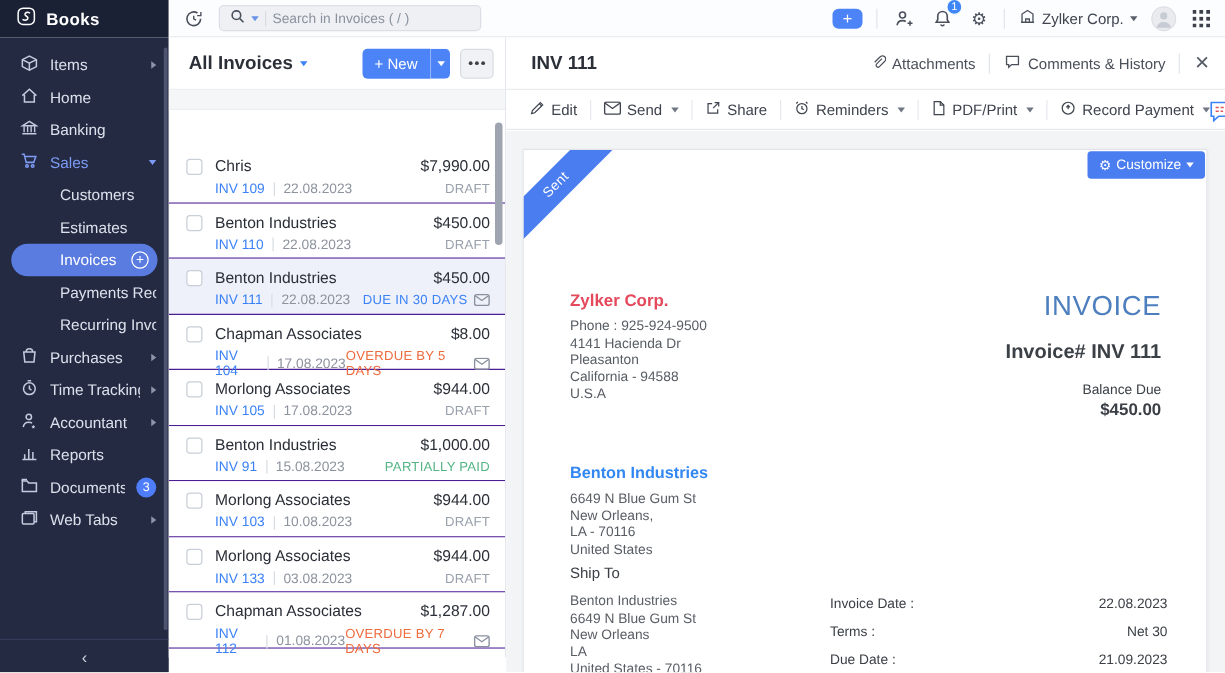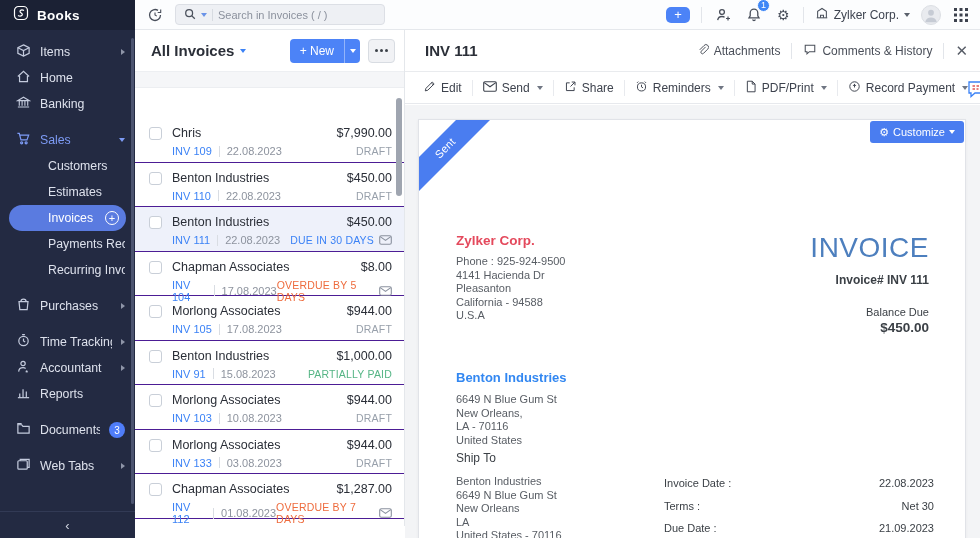--- a/index.html
+++ b/index.html
@@ -26,21 +26,21 @@
   .org .caret-down { color:#5b616c; }
   .avatar { width:20px; height:20px; border-radius:50%; background:#e9ebef; display:flex; align-items:center; justify-content:center; overflow:hidden; cursor:pointer; border:1px solid #dcdfe4; }
   .gear-glyph { font-size:14px; color:#494f5b; }
 
   
   .sidebar { position:absolute; top:30px; left:0; width:135px; bottom:0; background:#232a42; color:#dde1ec; font-size:12.3px; padding-top:9px; }
   .side-item { height:26px; display:flex; align-items:center; gap:9px; padding:0 10px 0 16px; cursor:pointer; }
   .side-item .lbl { flex:1; white-space:nowrap; overflow:hidden; }
   .side-item svg { flex:none; color:#c4cbdd; }
   .sub { padding-left:48px; }
-  .gap { margin-top:10px; }
+  .gap { }
   .arrow-r { width:0; height:0; border-top:3.5px solid transparent; border-bottom:3.5px solid transparent; border-left:4px solid #8e95a8; }
   .sales-item { color:#7d9bf5; }
   .sales-item svg { color:#7d9bf5; }
   .sales-item .caret-down { color:#7d9bf5; }
   .pill { margin:0 9px; border-radius:13px; background:#5a7be0; color:#fff; padding-left:39px; padding-right:7px; }
   .pill-plus { margin-left:auto; width:14px; height:14px; border:1.2px solid #fff; border-radius:50%; color:#fff; font-size:11px; line-height:11px; display:flex; align-items:center; justify-content:center; }
   .doc-badge { margin-left:auto; width:16px; height:16px; border-radius:50%; background:#4f7df9; color:#fff; font-size:10px; display:flex; align-items:center; justify-content:center; }
   .side-scroll { position:absolute; top:8px; right:1px; width:3px; height:466px; background:#4c5470; border-radius:2px; }
   .side-footer { position:absolute; bottom:0; left:0; right:0; height:27px; border-top:1px solid #323a55; display:flex; align-items:center; justify-content:center; color:#cfd4e0; font-size:13px; cursor:pointer; }
 
@@ -89,22 +89,22 @@
 
   .docarea { position:absolute; top:75px; left:0; right:0; bottom:0; background:#f3f4f6; overflow:hidden; }
   .paper { position:absolute; left:13px; top:14px; width:548px; height:620px; background:#fff; border:1px solid #e1e3e8; box-shadow:0 1px 3px rgba(0,0,0,.05); overflow:hidden; }
   .ribbon { position:absolute; top:16px; left:-34px; width:120px; height:24px; background:#4a7df0; transform:rotate(-45deg); color:#fff; font-size:11px; display:flex; align-items:center; justify-content:center; letter-spacing:.3px; }
   .customize { position:absolute; top:1px; right:1px; height:22px; background:#4a7df0; color:#fff; font-size:11px; border:none; border-radius:3px; display:flex; align-items:center; gap:4px; padding:0 9px; cursor:pointer; }
   .customize .caret-down { color:#fff; }
 
   .company { position:absolute; left:37px; top:113px; }
   .company-name { font-size:13.5px; font-weight:700; color:#e4495c; margin-bottom:7px; }
   .addr-line { font-size:11px; color:#585d64; line-height:13.5px; }
-  .invtitle { position:absolute; top:112px; right:36px; font-size:28px; color:#4d7fbe; letter-spacing:.5px; text-align:right; }
-  .invnum { position:absolute; top:153px; right:36px; font-size:12px; font-weight:700; color:#3b4046; }
+  .invtitle { position:absolute; top:112px; right:36px; font-size:22px; color:#4d7fbe; letter-spacing:.5px; text-align:right; }
+  .invnum { position:absolute; top:153px; right:36px; font-size:16px; font-weight:700; color:#3b4046; }
   .baldue-lbl { position:absolute; top:186px; right:36px; font-size:11px; color:#3b4046; }
   .baldue-val { position:absolute; top:200px; right:36px; font-size:13.5px; font-weight:700; color:#3b4046; }
   .billto { position:absolute; left:37px; top:250px; }
   .billto-name { font-size:13px; font-weight:700; color:#3287f1; margin-bottom:8px; cursor:pointer; }
   .shipto { position:absolute; left:37px; top:331px; }
   .shipto-lbl { font-size:12px; color:#3b4046; margin-bottom:10px; }
   .meta { position:absolute; top:357px; right:31px; width:300px; }
   .mrow { display:flex; justify-content:flex-end; margin-bottom:10.5px; font-size:11px; color:#3b4046; }
   .mlabel { width:160px; text-align:left; }
   .mval { width:110px; text-align:right; }

